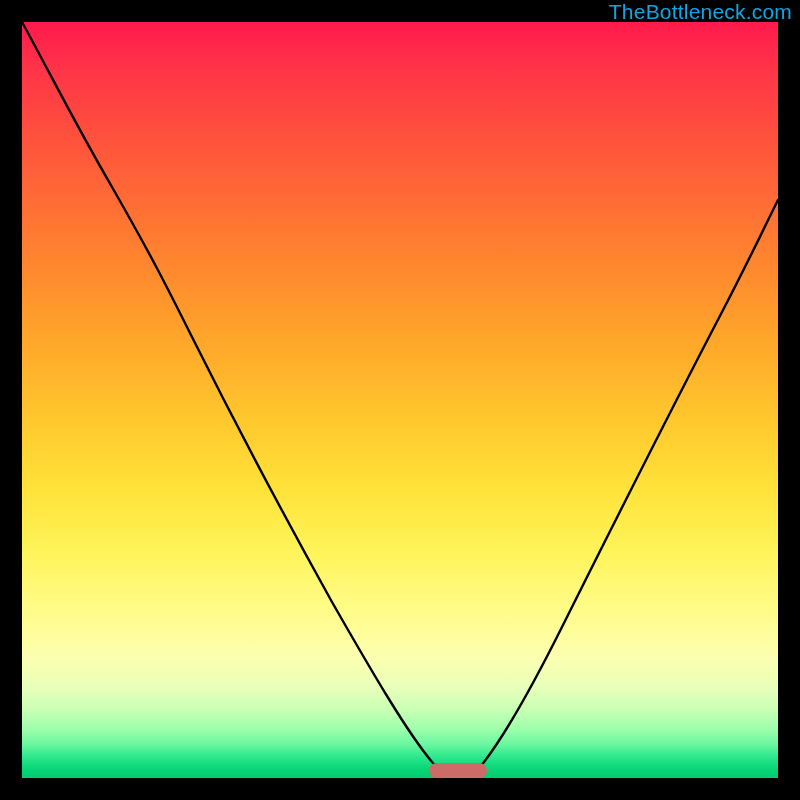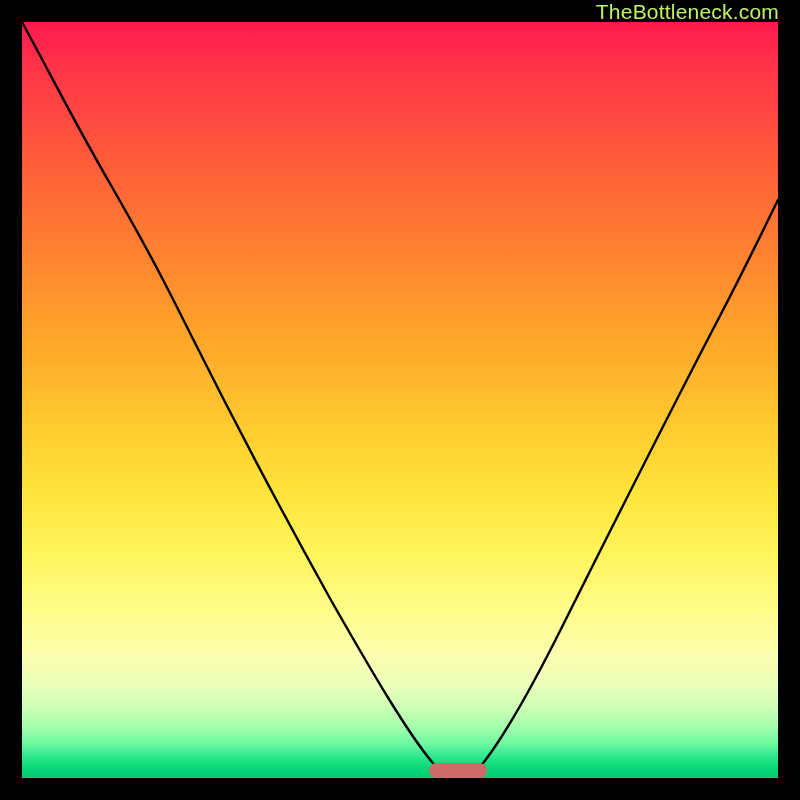--- a/index.html
+++ b/index.html
@@ -41,22 +41,22 @@
       #6cf7a0 95.5%,
       #34e98f 97%,
       #11db7d 98.3%,
       #05d274 99.2%,
       #02cd70 100%
     );
   }
   .watermark {
     position: absolute;
     top: 0px;
-    right: 21px;
-    color: #bef264;
+    right: 8px;
+    color: #0ea5e9;
     font-size: 21px;
     font-weight: 400;
     letter-spacing: 0.2px;
     user-select: none;
   }
   svg.curve {
     position: absolute;
     left: 0;
     top: 0;
     width: 756px;

